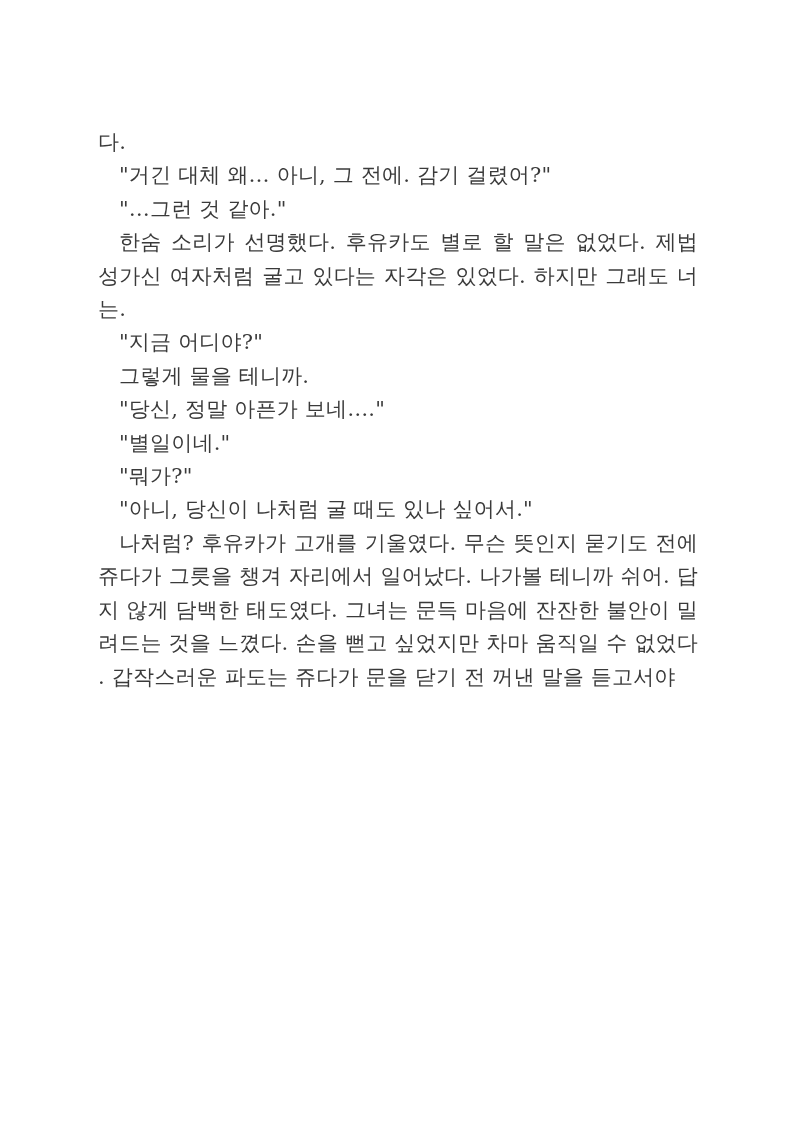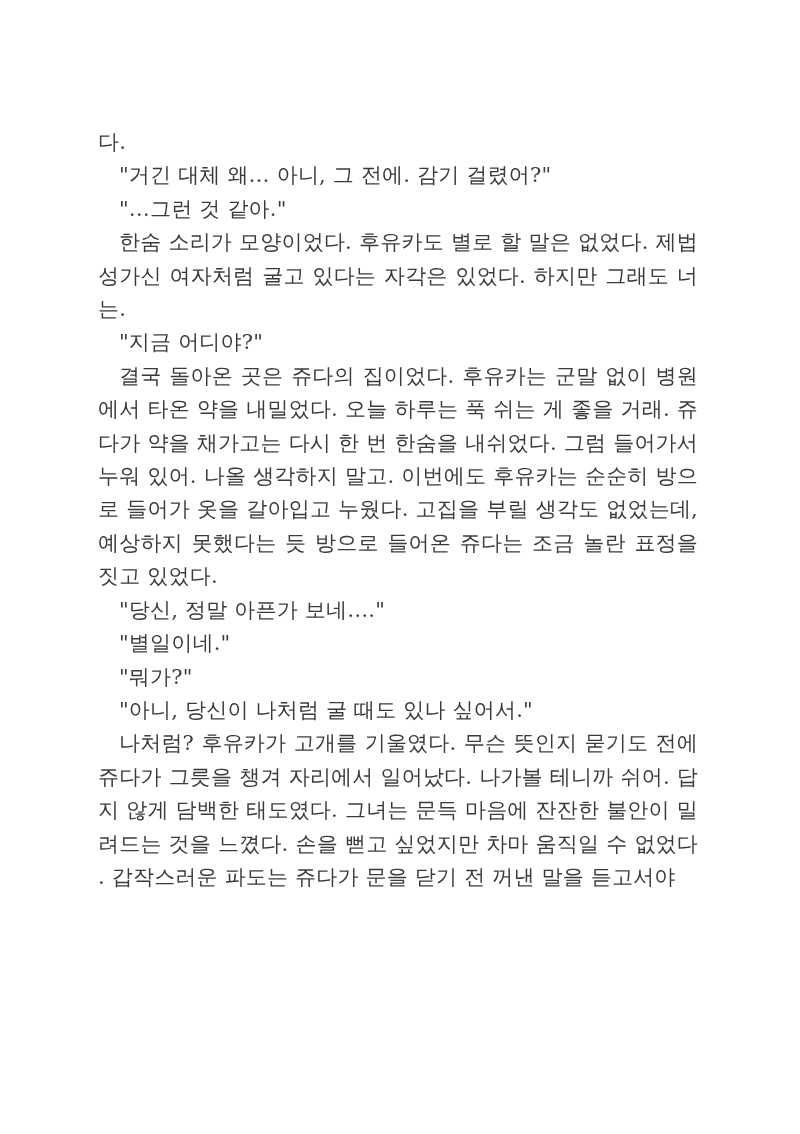--- a/index.html
+++ b/index.html
@@ -42,22 +42,22 @@
   }
 </style>
 </head>
 <body>
 
 <div class="page">
   <div class="body-text" style="color: rgb(58, 58, 58);">
       <p class="para">다.</p>
       <p class="para indent">"거긴 대체 왜… 아니, 그 전에. 감기 걸렸어?"</p>
       <p class="para indent">"…그런 것 같아."</p>
-      <p class="para indent">한숨 소리가 모양이었다. 후유카도 별로 할 말은 없었다. 제법 성가신 여자처럼 굴고 있다는 자각은 있었다. 하지만 그래도 너는.</p>
+      <p class="para indent">한숨 소리가 선명했다. 후유카도 별로 할 말은 없었다. 제법 성가신 여자처럼 굴고 있다는 자각은 있었다. 하지만 그래도 너는.</p>
       <p class="para indent">"지금 어디야?"</p>
-      <p class="para indent">결국 돌아온 곳은 쥬다의 집이었다. 후유카는 군말 없이 병원에서 타온 약을 내밀었다. 오늘 하루는 푹 쉬는 게 좋을 거래. 쥬다가 약을 채가고는 다시 한 번 한숨을 내쉬었다. 그럼 들어가서 누워 있어. 나올 생각하지 말고. 이번에도 후유카는 순순히 방으로 들어가 옷을 갈아입고 누웠다. 고집을 부릴 생각도 없었는데, 예상하지 못했다는 듯 방으로 들어온 쥬다는 조금 놀란 표정을 짓고 있었다.</p>
+      <p class="para indent">그렇게 물을 테니까.</p>
       <p class="para indent">"당신, 정말 아픈가 보네…."</p>
       <p class="para indent">"별일이네."</p>
       <p class="para indent">"뭐가?"</p>
       <p class="para indent">"아니, 당신이 나처럼 굴 때도 있나 싶어서."</p>
       <p class="para indent">나처럼? 후유카가 고개를 기울였다. 무슨 뜻인지 묻기도 전에 쥬다가 그릇을 챙겨 자리에서 일어났다. 나가볼 테니까 쉬어. 답지 않게 담백한 태도였다. 그녀는 문득 마음에 잔잔한 불안이 밀려드는 것을 느꼈다. 손을 뻗고 싶었지만 차마 움직일 수 없었다. 갑작스러운 파도는 쥬다가 문을 닫기 전 꺼낸 말을 듣고서야</p>
     </div>
 </div>
 
 </body></html>

